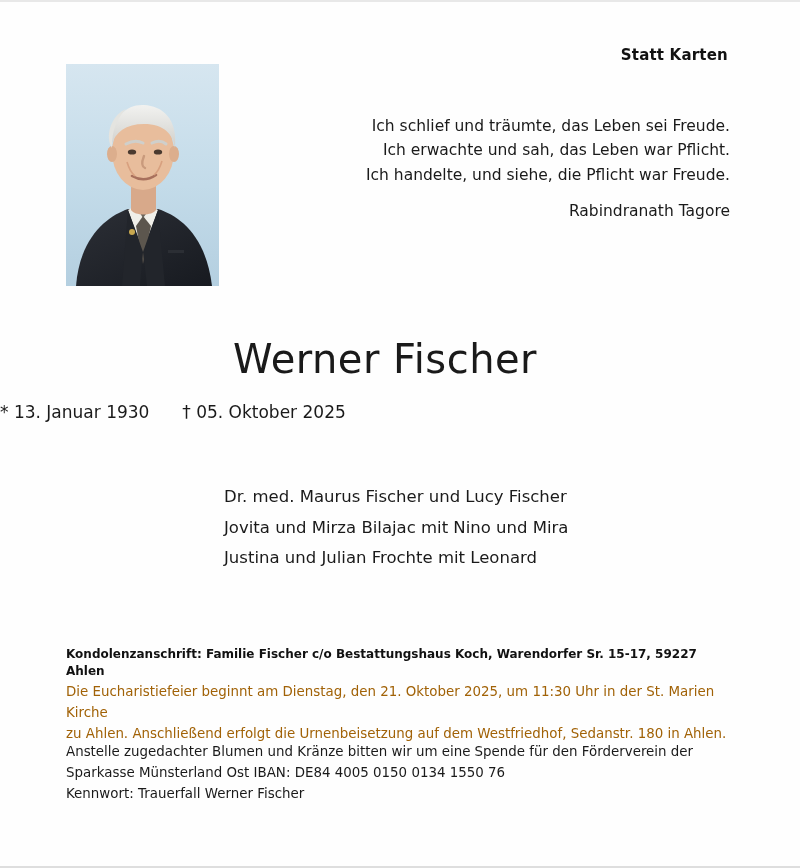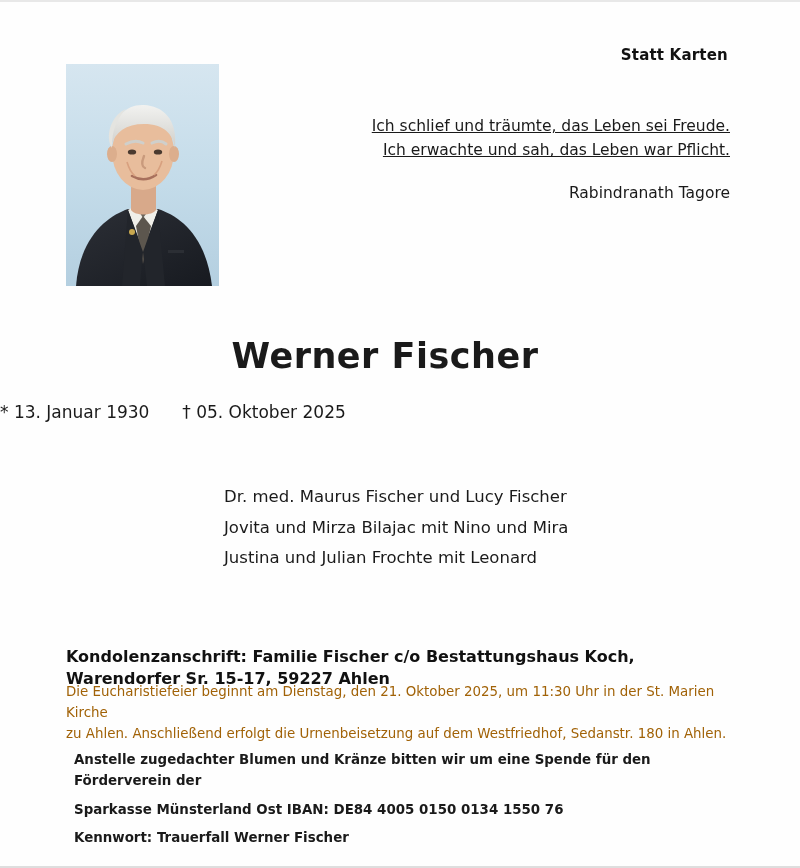--- a/index.html
+++ b/index.html
@@ -66,35 +66,35 @@
   
   .poem {
     position: absolute;
     right: 70px;
     top: 114px;
     text-align: right;
     font-size: 15.5px;
     line-height: 1.57;
     color: #1a1a1a;
   }
-  .poem .line { white-space: nowrap; text-decoration: underline; }
+  .poem .line { white-space: nowrap; }
   .poem .author {
-    margin-top: 18px;
+    margin-top: 12px;
     white-space: nowrap;
   }
 
   
   .deceased-name {
     position: absolute;
     left: 0;
     top: 336px;
     width: 770px;
     text-align: center;
-    font-size: 35px;
-    font-weight: bold;
+    font-size: 40px;
+    font-weight: normal;
     letter-spacing: 0.5px;
     color: #1a1a1a;
   }
 
   
   .dates {
     position: absolute;
     left: 0;
     top: 402px;
     width: 800px;
@@ -114,21 +114,21 @@
     color: #1a1a1a;
   }
   .survivors .row { white-space: nowrap; }
 
   
   .condolence {
     position: absolute;
     left: 66px;
     top: 646px;
     width: 670px;
-    font-size: 16px;
+    font-size: 12px;
     font-weight: bold;
     color: #111;
     line-height: 1.4;
   }
 
   
   .service {
     position: absolute;
     left: 66px;
     top: 682px;
@@ -141,21 +141,21 @@
   
   .donation {
     position: absolute;
     left: 66px;
     top: 742px;
     width: 690px;
     font-size: 13.4px;
     line-height: 1.55;
     color: #1a1a1a;
   }
-  .donation .p { margin: 8px; font-weight: bold; }
+  .donation .p { margin: 0; }
 </style>
 </head>
 <body>
 
 <div class="page">
 
   <div class="top-rule"></div>
 
   <div class="statt-karten">Statt Karten</div>
 
@@ -213,20 +213,21 @@
 
       <circle cx="66" cy="168" r="3" fill="#c8a84f"></circle>
 
       <rect x="102" y="186" width="16" height="3" fill="#2b2e34"></rect>
     </svg>
   </div>
 
   <div class="poem">
     <div class="line">Ich schlief und träumte, das Leben sei Freude.</div>
     <div class="line">Ich erwachte und sah, das Leben war Pflicht.</div>
+    <div class="line">Ich handelte, und siehe, die Pflicht war Freude.</div>
     <div class="author">Rabindranath Tagore</div>
   </div>
 
   <div class="deceased-name">Werner Fischer</div>
 
   <div class="dates">
     <span>*</span>
     <span>13. Januar 1930</span>
     <span class="sep"></span>
     <span>†</span>

